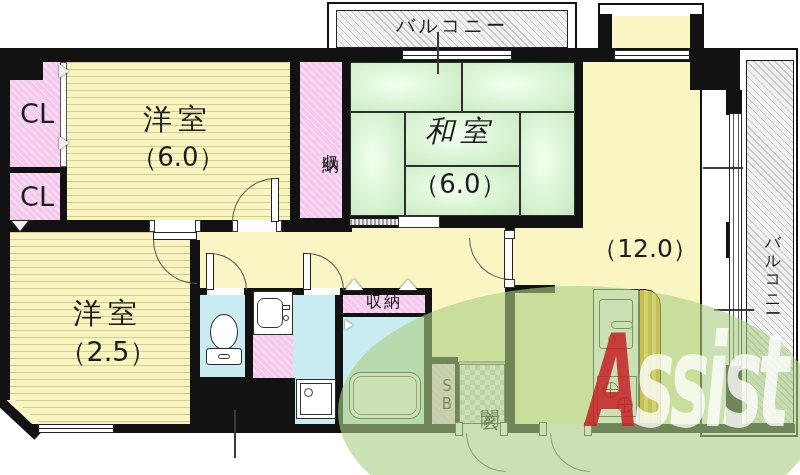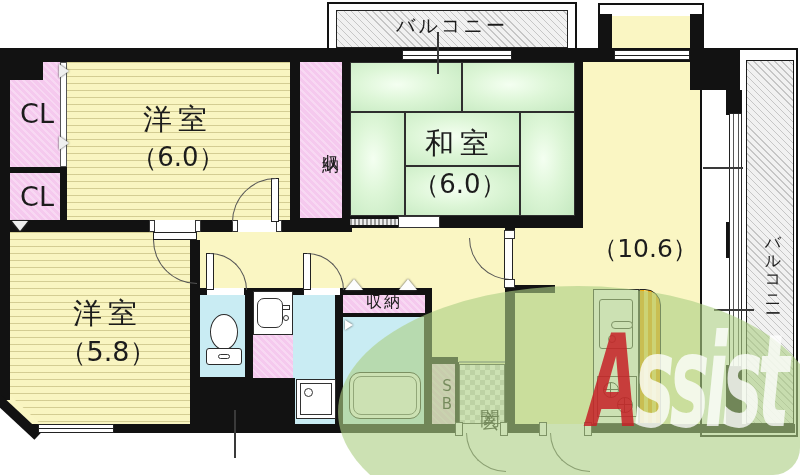--- a/index.html
+++ b/index.html
@@ -1,17 +1,17 @@
 <!DOCTYPE html>
 <html><head>
 <meta charset="utf-8">
 <style>
   html,body{margin:0;padding:0;background:#fff;}
   #plan{position:relative;width:800px;height:475px;background:#fff;overflow:hidden;
-        font-family:"DejaVu Sans","Liberation Sans",sans-serif;border-radius:27px;}
+        font-family:"DejaVu Sans","Liberation Sans",sans-serif;}
   .abs{position:absolute;}
   .w{position:absolute;background:#121212;}
   .txt{position:absolute;color:#1c1c1c;text-align:center;line-height:1.05;white-space:nowrap;}
   .vtxt{writing-mode:vertical-rl;text-orientation:upright;white-space:normal;}
   .floor-wood{background:#f9f5c1;background-image:repeating-linear-gradient(180deg,rgba(125,112,40,.30) 0 1px,transparent 1px 7px);}
   .pink{background:#f5c9ee;background-image:repeating-linear-gradient(45deg,rgba(255,255,255,.28) 0 2px,transparent 2px 5px);}
   .cyan{background:#c9ecf3;}
   .mat{position:absolute;border:1px solid #2e2e2e;background:radial-gradient(ellipse at 42% 45%,#f4fff1 0%,#ddf6d7 45%,#c5e9c0 100%);box-sizing:border-box;}
   .hatch{background:#f1f1f1;background-image:repeating-linear-gradient(45deg,#c6c6c6 0 1px,transparent 1px 5px);}
   .thin{border:2px solid #121212;background:#fff;box-sizing:border-box;}
@@ -215,27 +215,27 @@
   </div>
 
   <div class="txt" style="left:12px;top:100px;width:50px;font-size:27px;">CL</div>
   <div class="txt" style="left:12px;top:183px;width:50px;font-size:27px;">CL</div>
 
   <div class="txt" style="left:108px;top:104px;width:140px;font-size:29px;letter-spacing:6px;">洋室</div>
   <div class="txt" style="left:108px;top:144px;width:140px;font-size:26px;">（6.0）</div>
 
   <div class="txt vtxt" style="left:303px;top:108px;width:36px;height:70px;font-size:17px;letter-spacing:2px;">収納</div>
 
-  <div class="txt" style="left:390px;top:128px;width:140px;font-size:29px;letter-spacing:6px;">和室</div>
+  <div class="txt" style="left:390px;top:116px;width:140px;font-size:29px;letter-spacing:6px;font-style:italic;">和室</div>
   <div class="txt" style="left:390px;top:171px;width:140px;font-size:26px;">（6.0）</div>
 
-  <div class="txt" style="left:575px;top:236px;width:140px;font-size:25px;">（10.6）</div>
+  <div class="txt" style="left:575px;top:236px;width:140px;font-size:25px;">（12.0）</div>
 
   <div class="txt" style="left:38px;top:298px;width:140px;font-size:29px;letter-spacing:6px;">洋室</div>
-  <div class="txt" style="left:38px;top:338px;width:140px;font-size:27px;">（5.8）</div>
+  <div class="txt" style="left:38px;top:338px;width:140px;font-size:27px;">（2.5）</div>
 
   <div class="txt" style="left:343px;top:294px;width:82px;font-size:16px;letter-spacing:2px;">収納</div>
 
   <div class="txt vtxt" style="left:434px;top:370px;width:20px;height:50px;font-size:15px;">SB</div>
   <div class="txt vtxt" style="left:464px;top:367px;width:36px;height:56px;font-size:19px;">玄関</div>
 
   <div>
     <div class="abs" style="left:338px;top:286px;width:480px;height:252px;border-radius:50%;background:rgba(172,206,133,.62);"></div>
     <div id="wm-text"><span class="wm-a">A</span><span class="wm-rest">ssist</span></div>
   </div>

